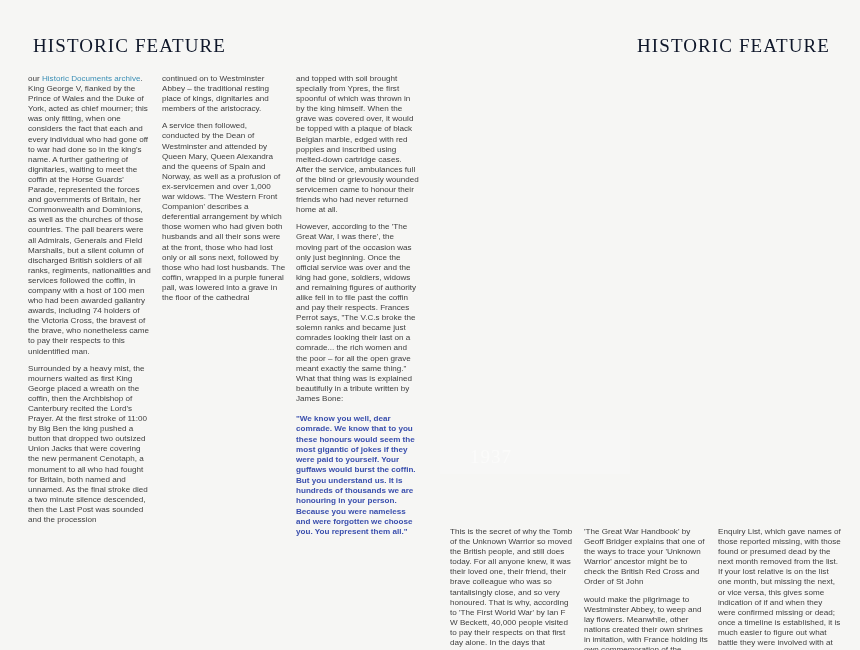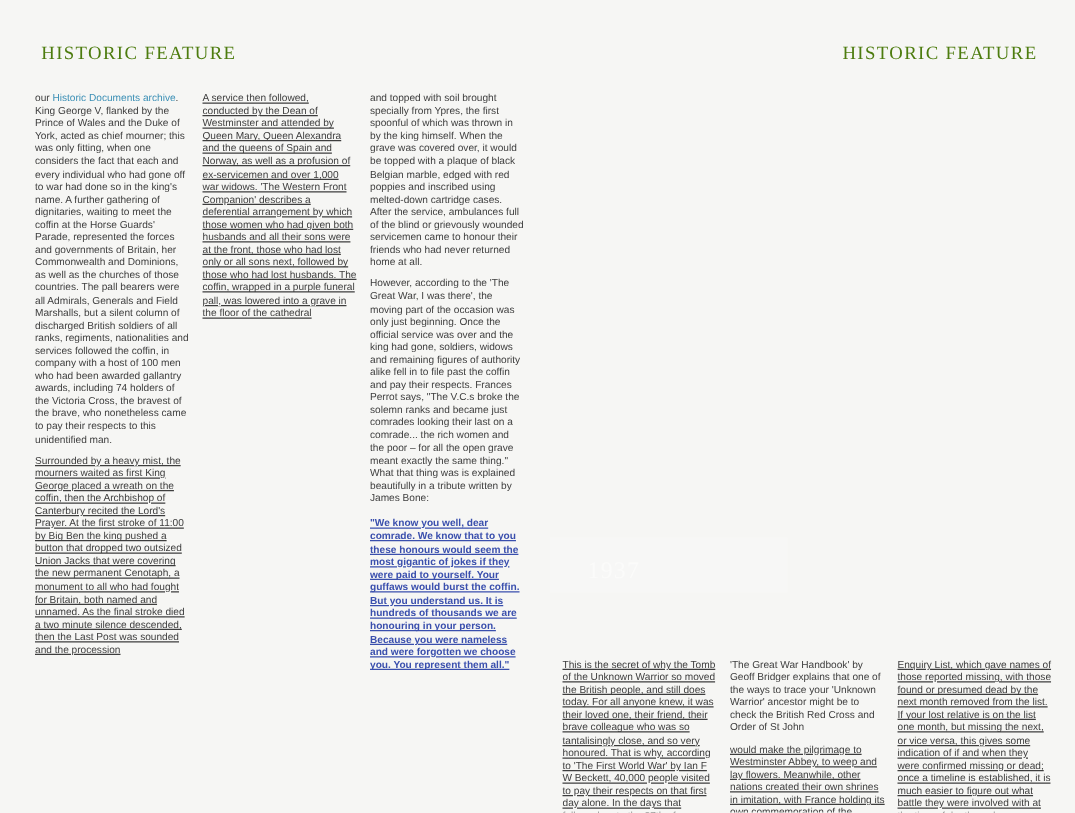--- a/index.html
+++ b/index.html
@@ -20,23 +20,23 @@
   .header-band {
     position: absolute;
     top: 36px;
     left: 0;
     width: 860px;
     height: 22px;
   }
   .running-head {
     position: absolute;
     font-family: "Liberation Serif", serif;
-    font-size: 15px;
+    font-size: 19px;
     letter-spacing: 1.1px;
-    color: #4d7c0f;
+    color: #0f172a;
     white-space: nowrap;
     line-height: 1;
   }
   .running-head.left  { left: 33px; top: 0; }
   .running-head.right { right: 30px; top: 0; text-align: right; }
 
   
   .article-top {
     position: absolute;
     top: 74px;
@@ -51,21 +51,21 @@
     flex: 0 0 124px;
   }
   .col p {
     margin: 0 0 7px 0;
     font-size: 8.1px;
     line-height: 10.1px;
     color: #3e3e3e;
     text-align: left;
     word-spacing: 0px;
   }
-  .col p:last-child { margin-bottom: 0; text-decoration: underline; }
+  .col p:last-child { margin-bottom: 0; }
 
   a.inline-link {
     color: #3b8fb5;
     text-decoration: none;
   }
 
   
   .pullquote {
     margin-top: 10px;
   }
@@ -120,20 +120,21 @@
 </div>
 
 <div class="article-top">
 
   <div class="col">
     <p><span>our </span><a href="#" class="inline-link">Historic Documents archive</a><span>. King George V, flanked by the Prince of Wales and the Duke of York, acted as chief mourner; this was only fitting, when one considers the fact that each and every individual who had gone off to war had done so in the king's name. A further gathering of dignitaries, waiting to meet the coffin at the Horse Guards' Parade, represented the forces and governments of Britain, her Commonwealth and Dominions, as well as the churches of those countries. The pall bearers were all Admirals, Generals and Field Marshalls, but a silent column of discharged British soldiers of all ranks, regiments, nationalities and services followed the coffin, in company with a host of 100 men who had been awarded gallantry awards, including 74 holders of the Victoria Cross, the bravest of the brave, who nonetheless came to pay their respects to this unidentified man.</span></p>
     <p>Surrounded by a heavy mist, the mourners waited as first King George placed a wreath on the coffin, then the Archbishop of Canterbury recited the Lord's Prayer. At the first stroke of 11:00 by Big Ben the king pushed a button that dropped two outsized Union Jacks that were covering the new permanent Cenotaph, a monument to all who had fought for Britain, both named and unnamed. As the final stroke died a two minute silence descended, then the Last Post was sounded and the procession</p>
   </div>
 
   <div class="col">
+    <p>continued on to Westminster Abbey – the traditional resting place of kings, dignitaries and members of the aristocracy.</p>
     <p>A service then followed, conducted by the Dean of Westminster and attended by Queen Mary, Queen Alexandra and the queens of Spain and Norway, as well as a profusion of ex-servicemen and over 1,000 war widows. 'The Western Front Companion' describes a deferential arrangement by which those women who had given both husbands and all their sons were at the front, those who had lost only or all sons next, followed by those who had lost husbands. The coffin, wrapped in a purple funeral pall, was lowered into a grave in the floor of the cathedral</p>
   </div>
 
   <div class="col">
     <p>and topped with soil brought specially from Ypres, the first spoonful of which was thrown in by the king himself. When the grave was covered over, it would be topped with a plaque of black Belgian marble, edged with red poppies and inscribed using melted-down cartridge cases. After the service, ambulances full of the blind or grievously wounded servicemen came to honour their friends who had never returned home at all.</p>
     <p>However, according to the 'The Great War, I was there', the moving part of the occasion was only just beginning. Once the official service was over and the king had gone, soldiers, widows and remaining figures of authority alike fell in to file past the coffin and pay their respects. Frances Perrot says, "The V.C.s broke the solemn ranks and became just comrades looking their last on a comrade... the rich women and the poor – for all the open grave meant exactly the same thing." What that thing was is explained beautifully in a tribute written by James Bone:</p>
     <div class="pullquote">
       <p>"We know you well, dear comrade. We know that to you these honours would seem the most gigantic of jokes if they were paid to yourself. Your guffaws would burst the coffin. But you understand us. It is hundreds of thousands we are honouring in your person. Because you were nameless and were forgotten we choose you. You represent them all."</p>
     </div>
   </div>

